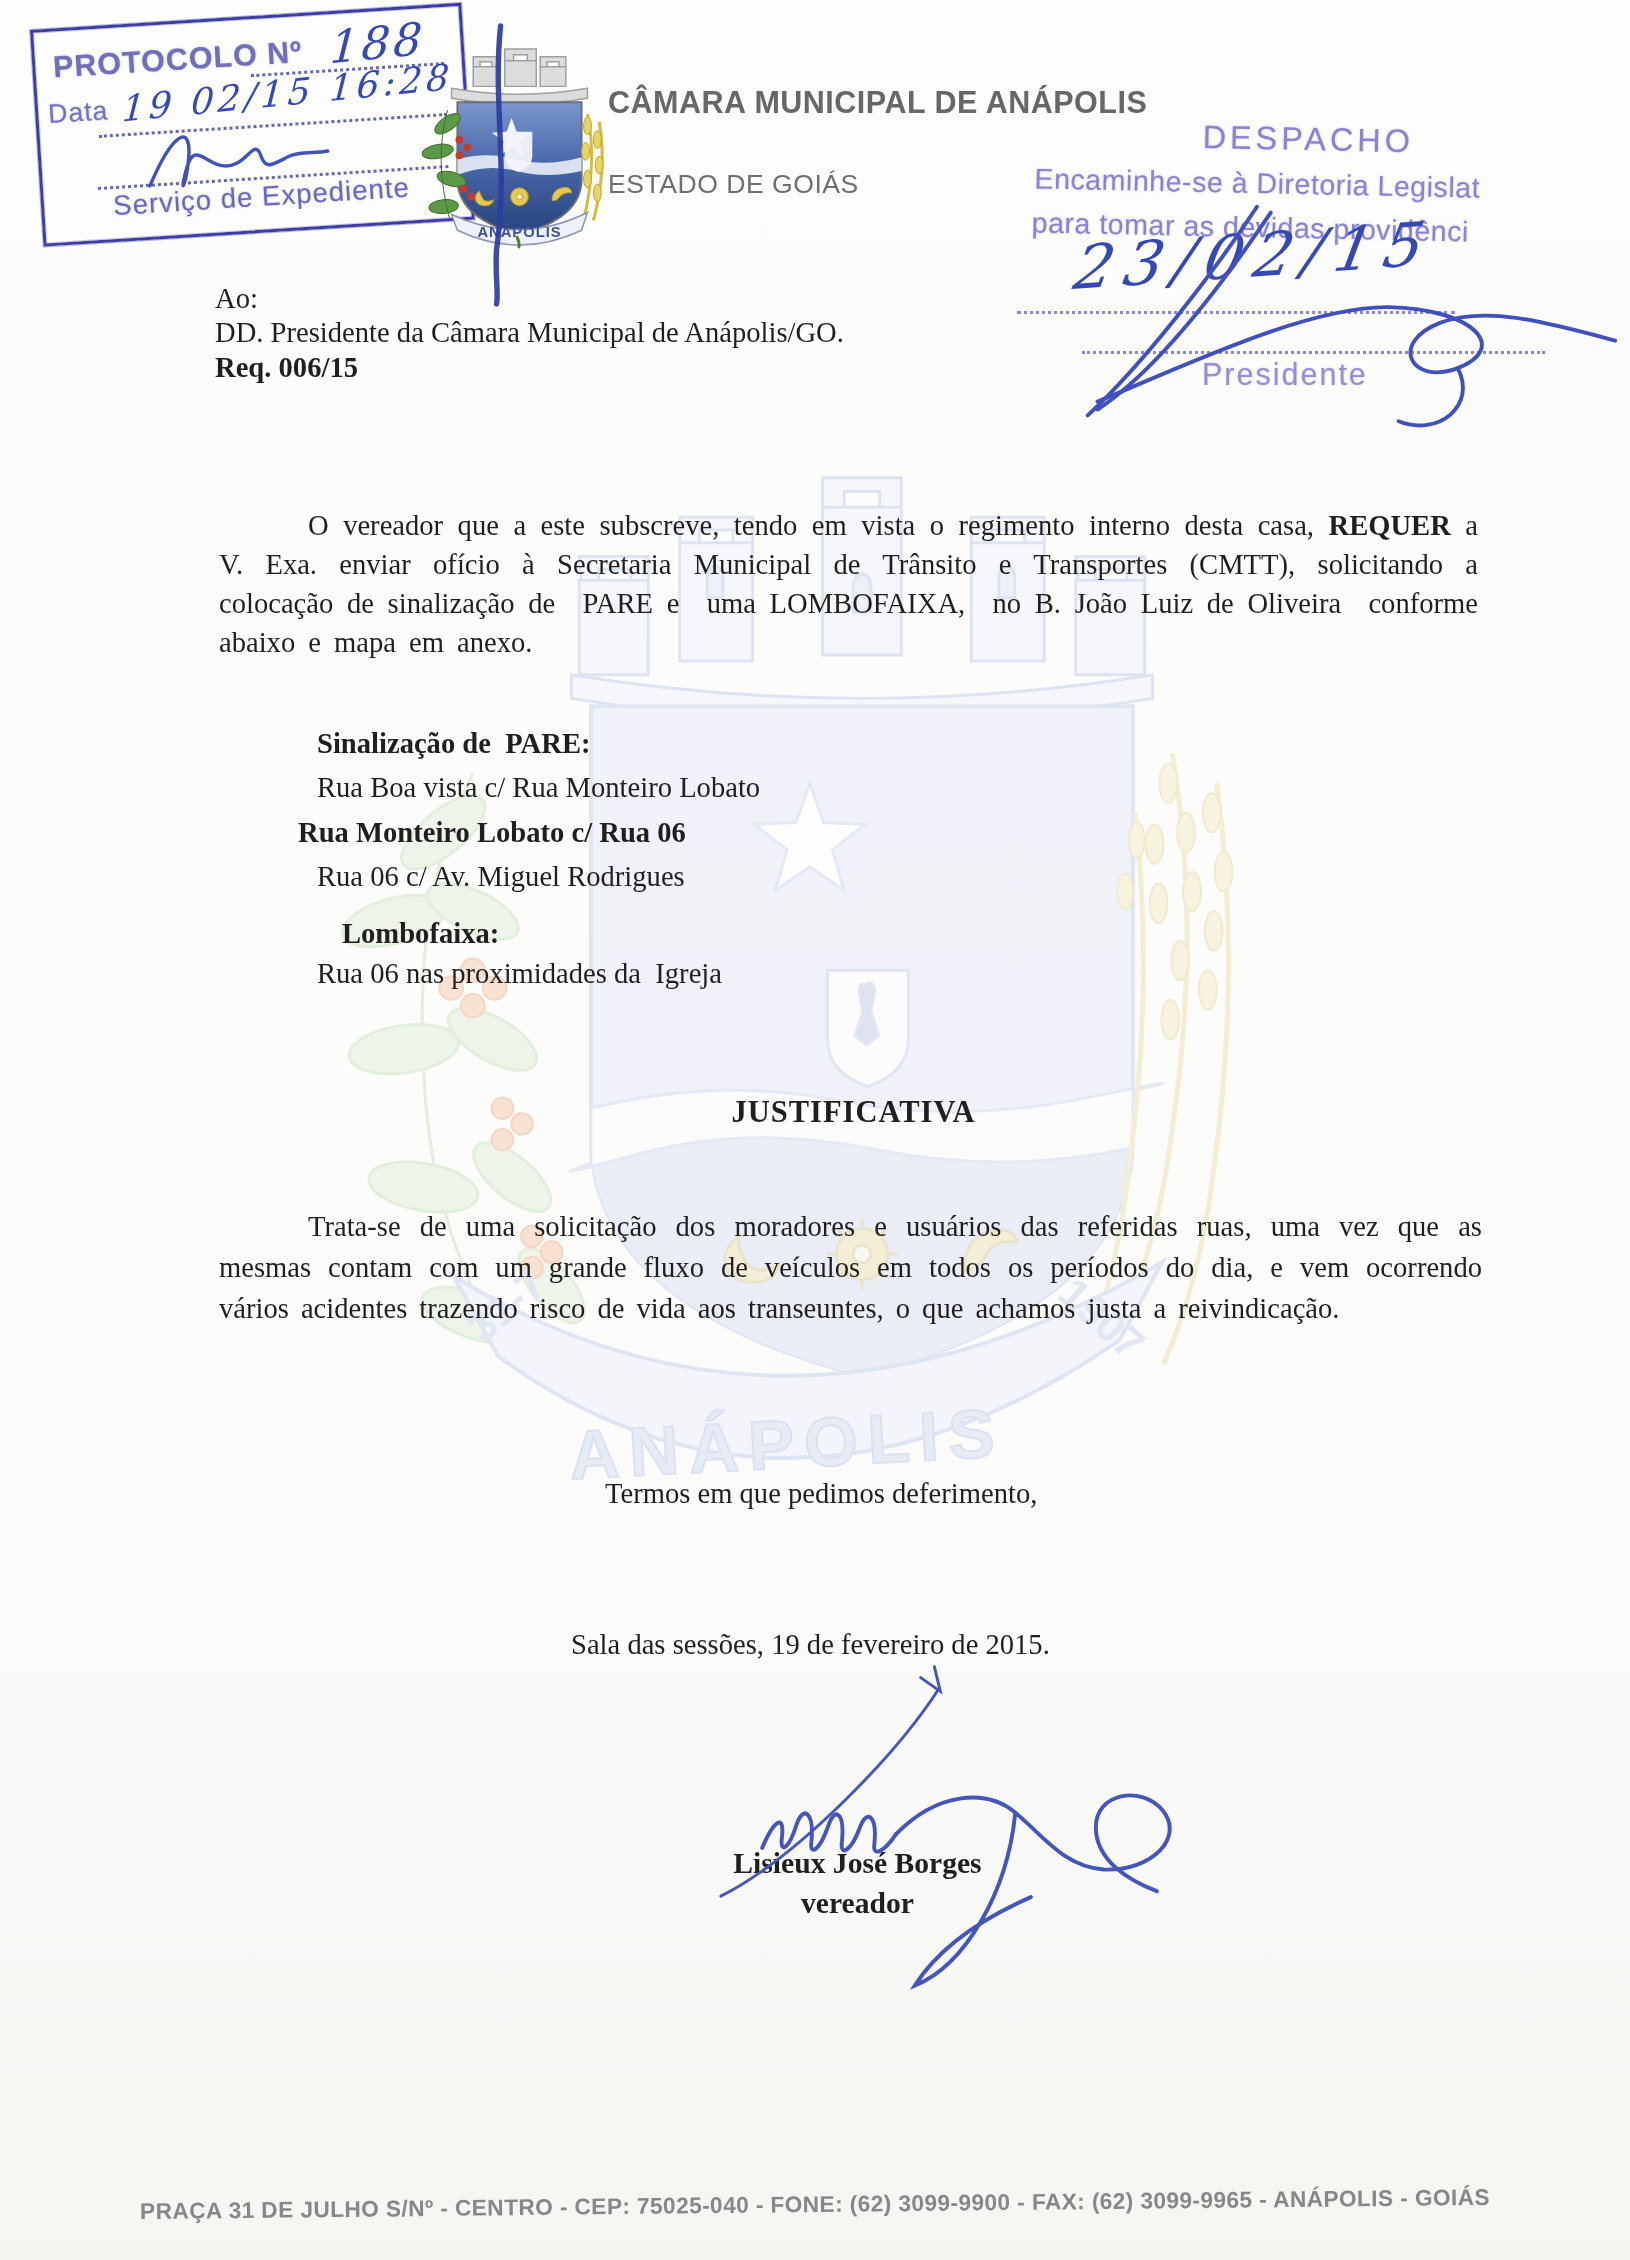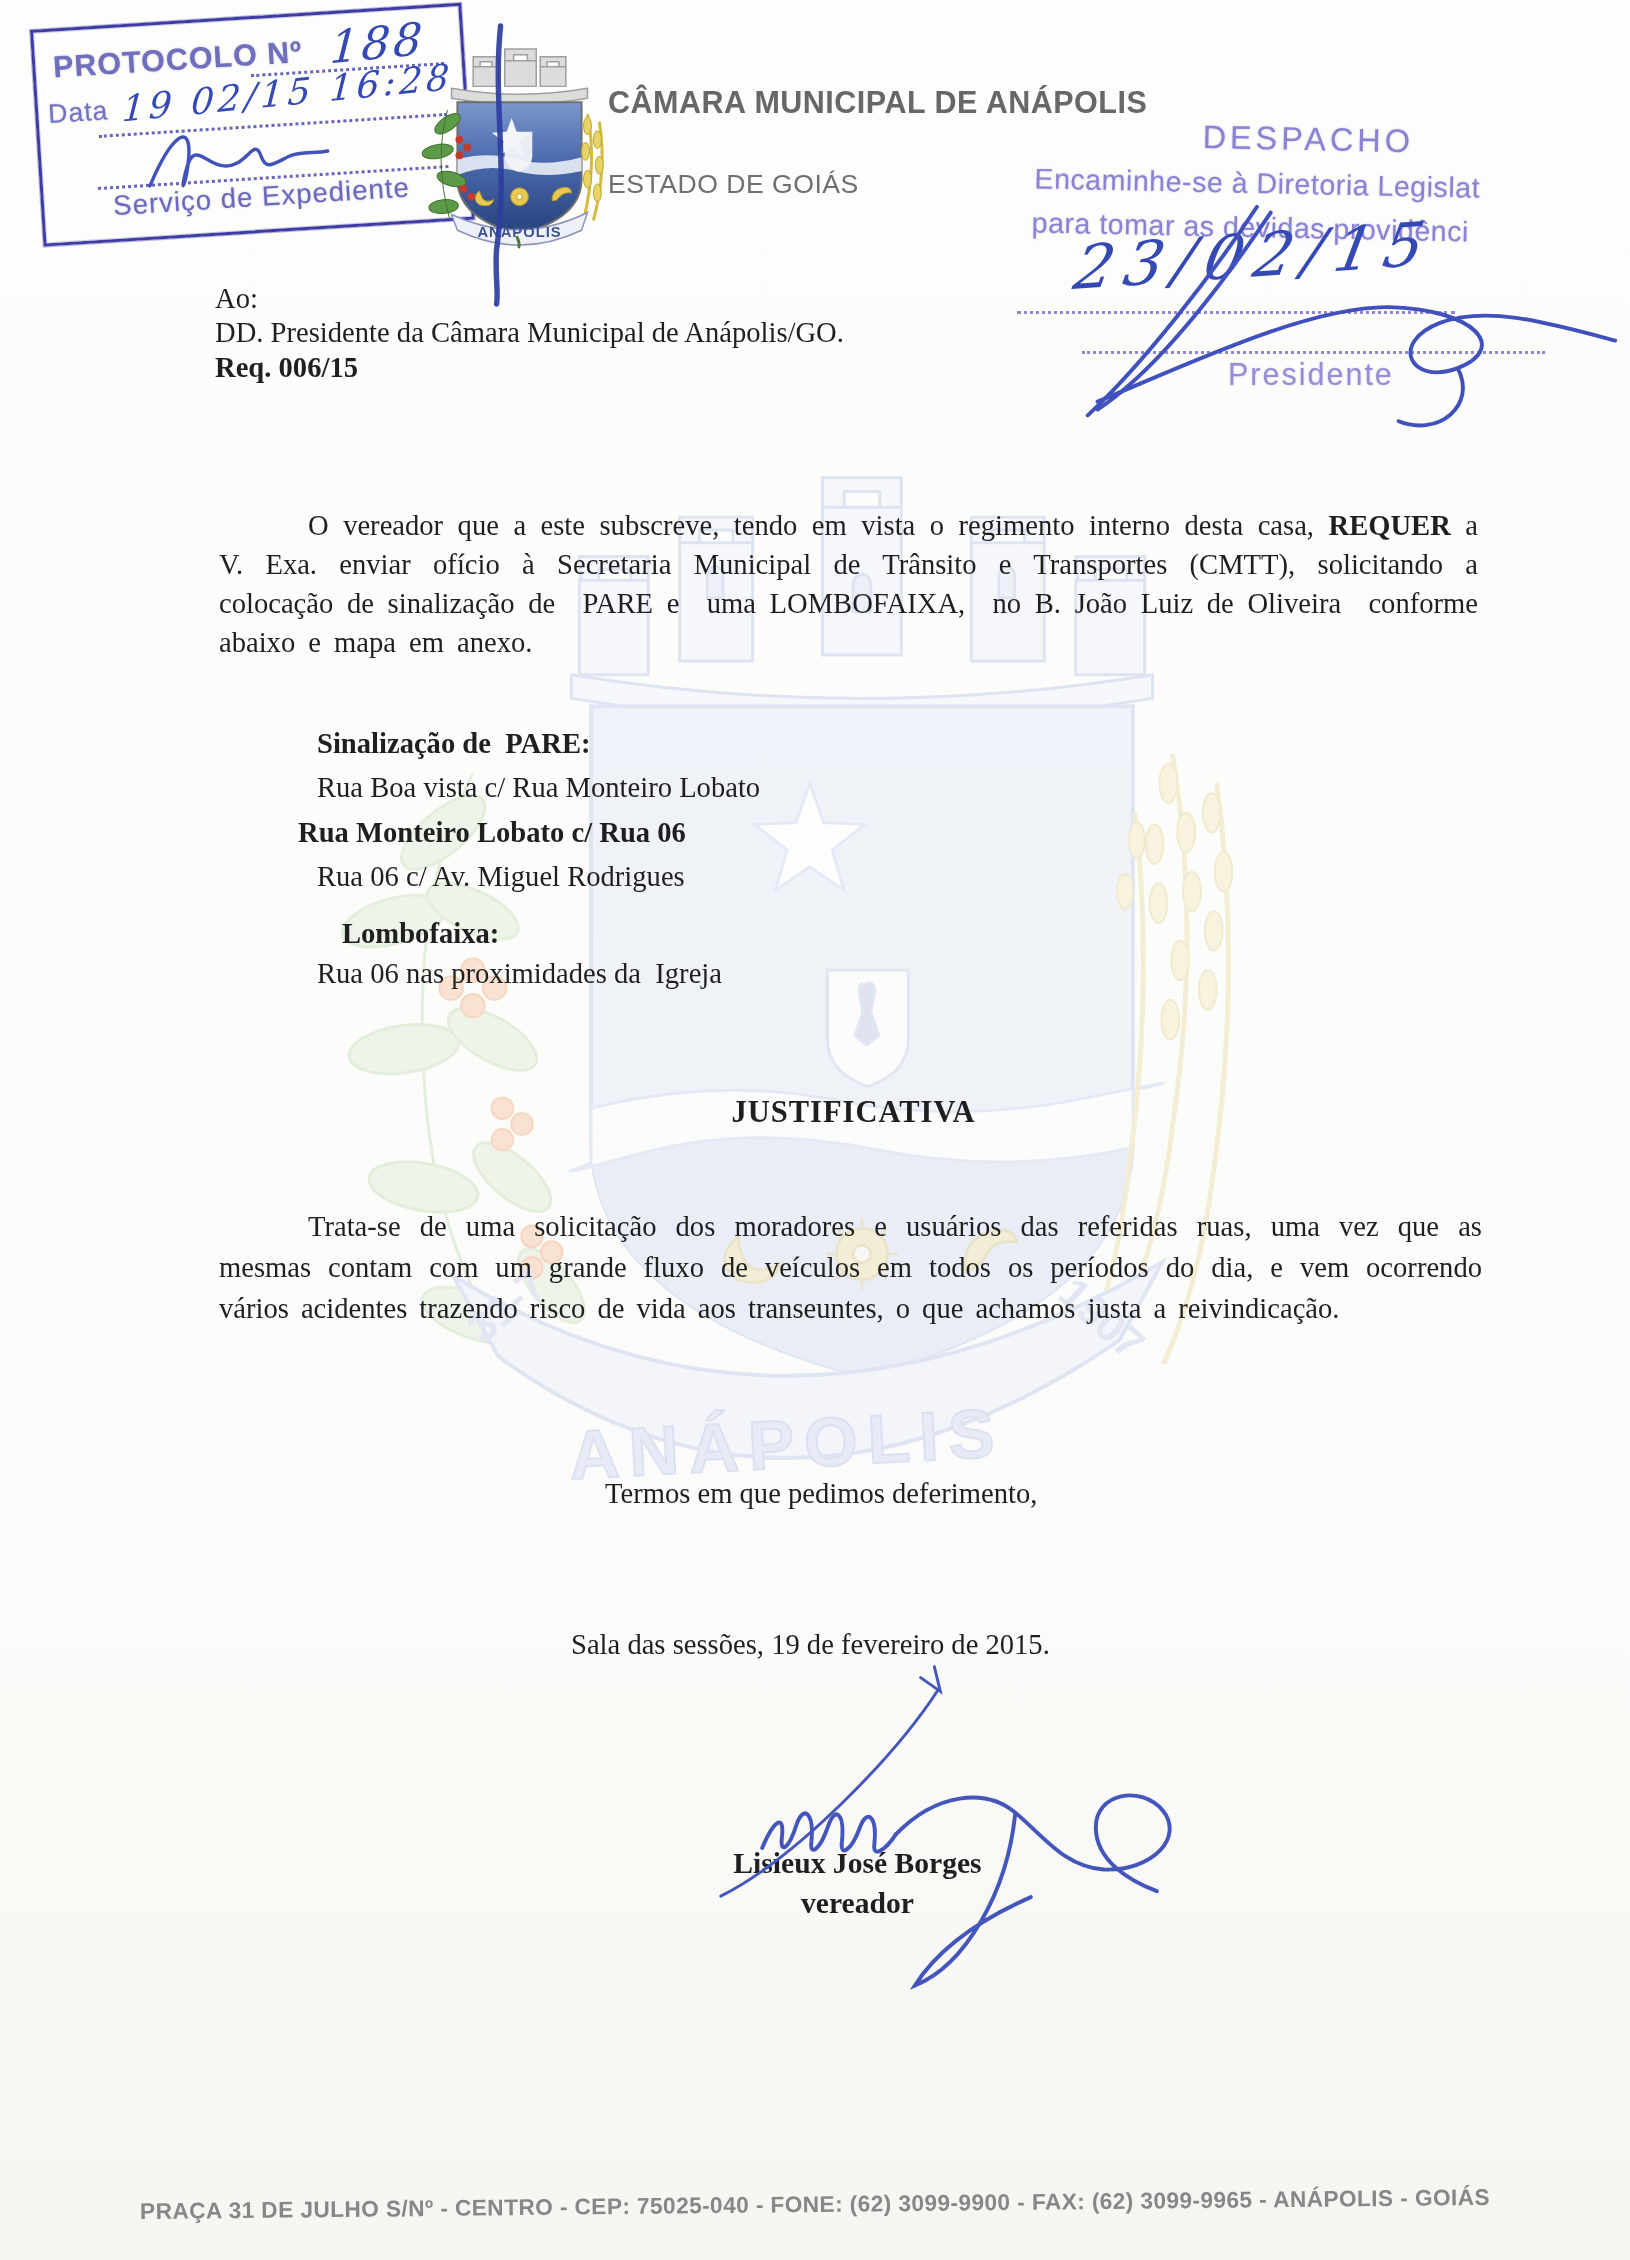--- a/index.html
+++ b/index.html
@@ -220,21 +220,21 @@
   <div class="abs hdr-sub" style="left:608px; top:132px;">ESTADO DE GOIÁS</div>
 
   <div class="abs" style="left:1024px; top:122px; width:650px; transform:rotate(1.2deg);">
     <div class="desp" style="position:absolute; left:179px; top:0; font-size:32.5px; letter-spacing:3.9px;">DESPACHO</div>
     <div class="desp" style="position:absolute; left:11.8px; top:47px; font-size:28.6px; letter-spacing:0.5px; white-space:nowrap;">Encaminhe-se à Diretoria Legislat</div>
     <div class="desp" style="position:absolute; left:9.9px; top:91px; font-size:28.6px; letter-spacing:0.5px; white-space:nowrap;">para tomar as devidas providênci</div>
   </div>
   <div class="abs hand" style="left:1069px; top:232px; font-size:61px; letter-spacing:9.9px; transform:skewX(-14deg) rotate(-4deg);">23/02/15</div>
   <div class="abs dotline" style="left:1017px; top:311px; width:438px; border-bottom:3px dotted #7a74c8;"></div>
   <div class="abs dotline" style="left:1082px; top:351px; width:463px; border-bottom:3px dotted #7a74c8;"></div>
-  <div class="abs desp" style="left:1202px; top:357px; font-size:30.5px; letter-spacing:2px; opacity:.9;margin-left:26px;">Presidente</div>
+  <div class="abs desp" style="left:1202px; top:357px; font-size:30.5px; letter-spacing:2px; opacity:.9;">Presidente</div>
   <svg class="abs" style="left:1064px; top:193px;" width="566" height="246" viewBox="0 0 575 250">
     <g fill="none" stroke="#4050bc" stroke-width="4" stroke-linecap="round">
       <path d="M196,14 C150,84 80,174 24,226"></path>
       <path d="M210,20 C160,94 95,180 34,220"></path>
       <path d="M34,212 C130,172 250,115 330,116 C418,118 452,158 400,178 C352,196 330,152 382,132 C430,114 492,132 560,150"></path>
       <path d="M400,178 C420,216 380,248 340,232"></path>
     </g>
   </svg>
 
   <div class="abs body-text" style="left:215px; top:279px;">Ao:</div>

